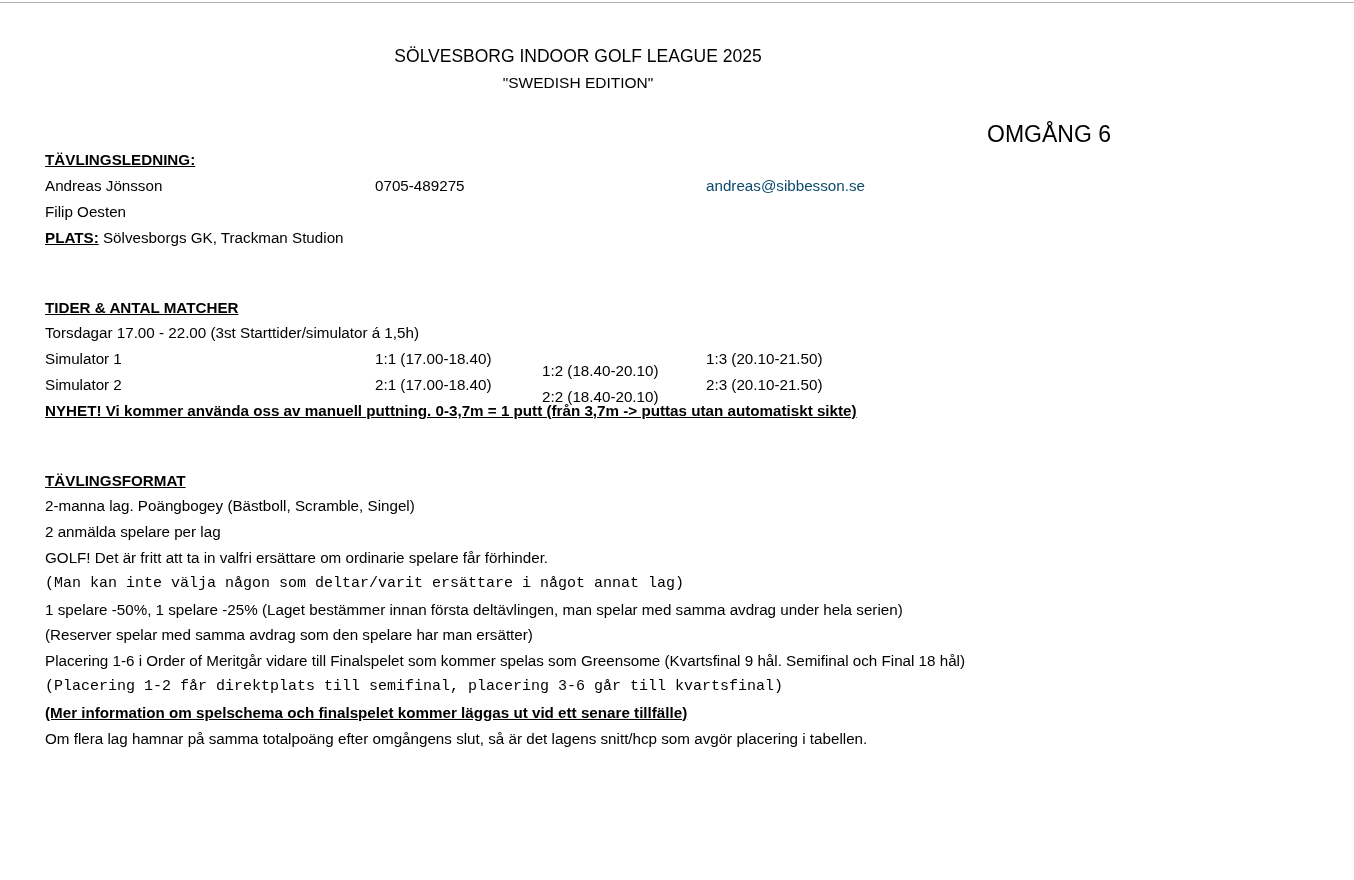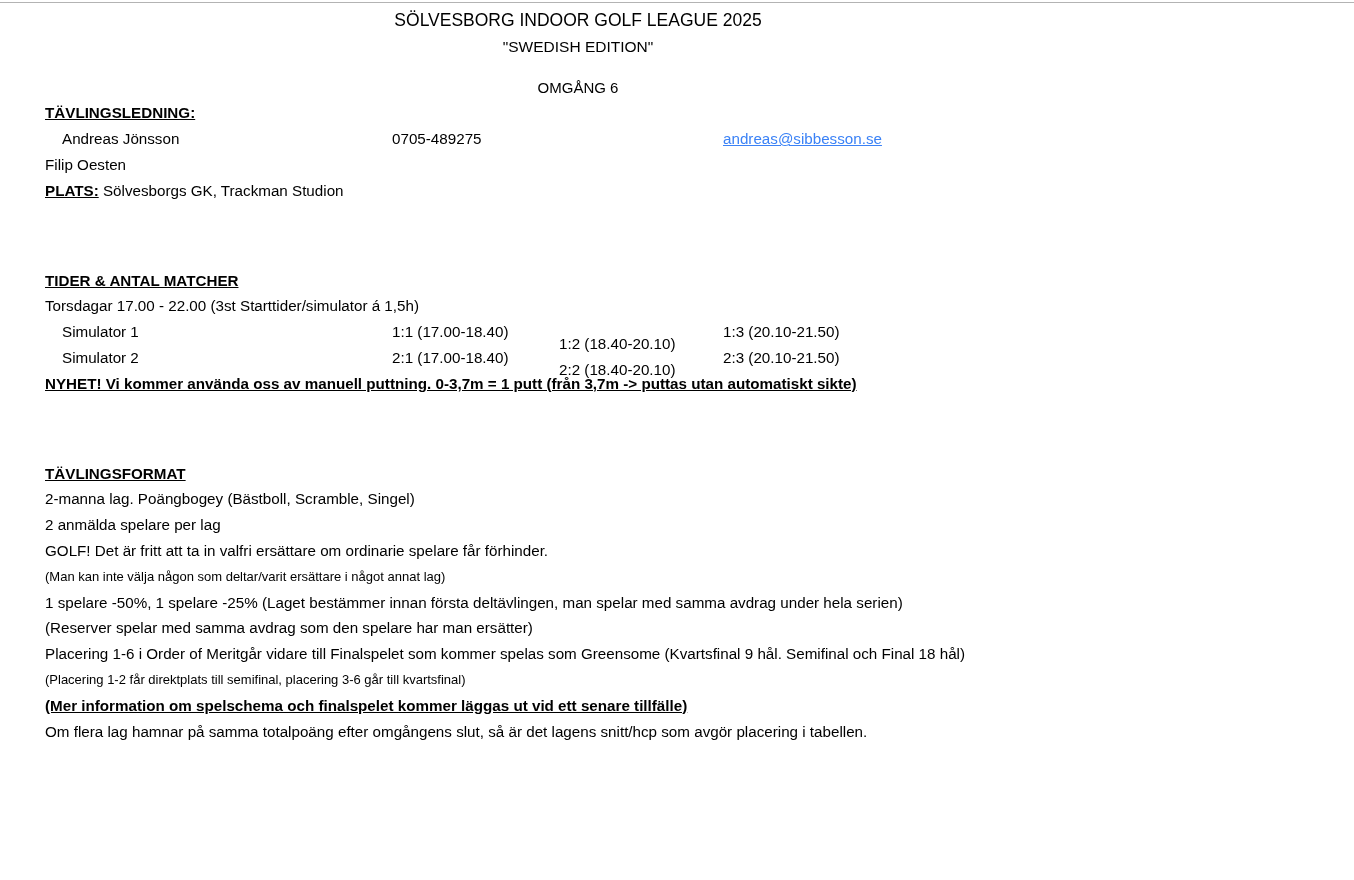--- a/index.html
+++ b/index.html
@@ -25,33 +25,32 @@
     left: 45px;
     width: 1066px;
   }
   .line {
     line-height: 25.8px;
     font-size: 15.2px;
     white-space: nowrap;
   }
   .center { text-align: center; }
   .bold { font-weight: 700; text-decoration: underline; }
-  .title { font-size: 17.5px; }
+  .title { font-size: 17.5px; margin-top: 36px; }
   .subtitle { font-size: 15.5px; }
-  .round { font-size: 15px; margin-top: 15px; }
-  .small { font-size: 13px; }
+  .round { font-size: 23px; margin-top: 26px; text-align: right; }
+  .small { font-size: 15px; font-family: Liberation Mono, monospace; }
   .gap-1 { }
-  .gap-2 { margin-top: 64px; }
-  .cols { position: relative; margin-left: 17px; }
+  .gap-2 { margin-top: 44px; }
+  .cols { position: relative; }
   .col-1 { position: absolute; left: 330px; top: 0; }
   .col-2 { position: absolute; left: 497px; top: 12px; }
   .col-3 { position: absolute; left: 661px; top: 0; }
   a.email-link {
-    color: #3b82f6;
-    text-decoration: underline;
+    color: #0c4a6e;
     cursor: pointer;
   }
 </style>
 </head>
 <body>
 
 <div class="top-rule"></div>
 
 <div class="page">
 

